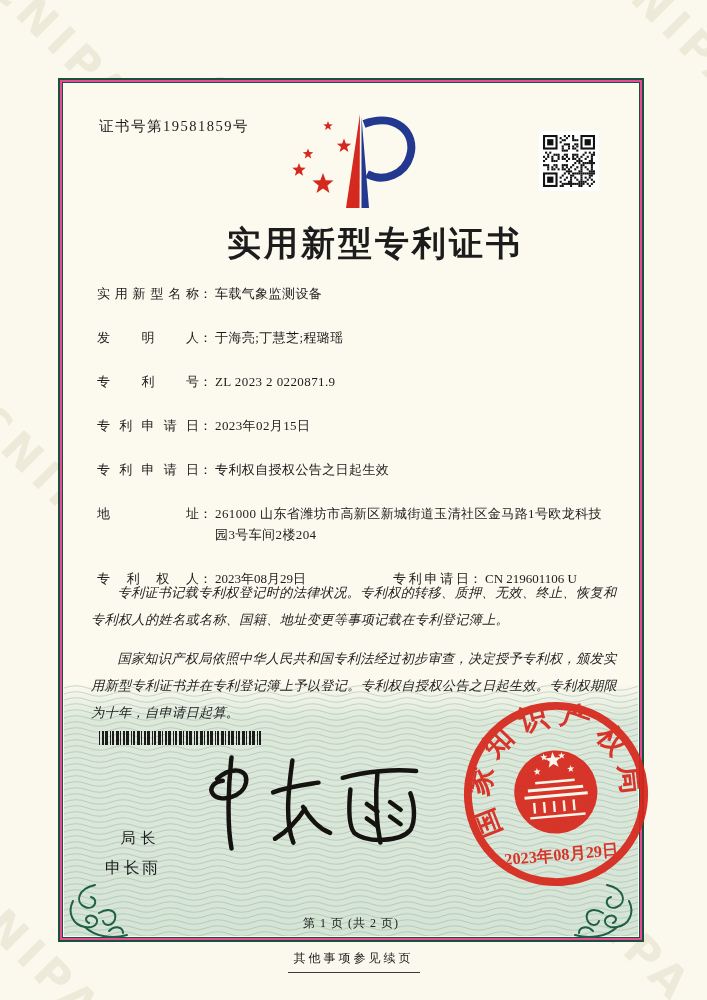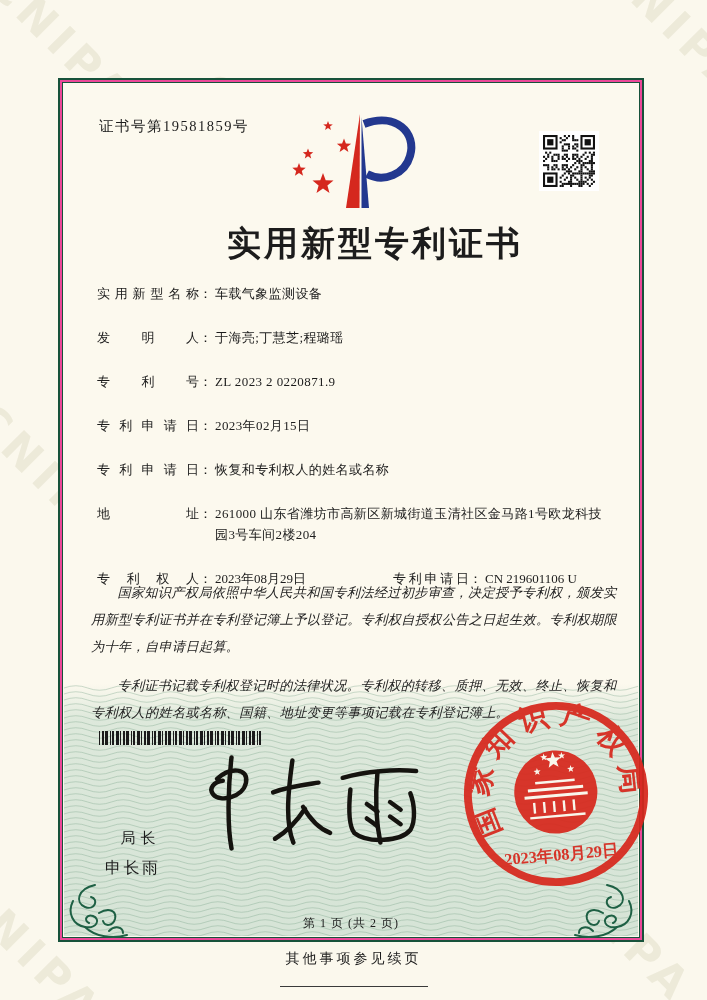--- a/index.html
+++ b/index.html
@@ -46,21 +46,21 @@
   #officer{left:42px;top:740px;font-size:15px;line-height:30px;text-align:right;}
   #officer .officer-title{letter-spacing:5px;}
   #officer .officer-name{letter-spacing:2.5px;font-size:16px;}
   #signature{left:125px;top:668px;width:232px;height:102px;}
   #seal{left:394px;top:612px;width:198px;height:198px;transform:rotate(-5deg);opacity:0.93;}
   #page-indicator{left:0;top:832px;width:100%;text-align:center;font-size:12px;letter-spacing:1px;}
   .ornament{width:64px;height:60px;}
   #orn-left{left:2px;top:800px;}
   #orn-right{right:2px;top:800px;transform:scaleX(-1);}
   #foot-note{position:absolute;left:50%;top:950px;transform:translateX(-50%);
-     font-size:14px;letter-spacing:3px;border-bottom:1px solid #3a3a3a;padding:0 6px 18px 6px;}
+     font-size:12px;letter-spacing:3px;border-bottom:1px solid #3a3a3a;padding:0 6px 5px 6px;}
   svg{display:block;}
 </style>
 </head>
 <body>
 
 <div id="page">
 
   <div class="wm" style="left:-30px;top:15px">CNIPA</div>
   <div class="wm" style="left:180px;top:120px">CNIPA</div>
   <div class="wm" style="left:585px;top:0px">CNIPA</div>
@@ -345,36 +345,36 @@
       <div class="frow">
         <span class="flabel">发明人</span><span class="fsep">：</span><span class="fvalue">于海亮;丁慧芝;程璐瑶</span>
       </div>
       <div class="frow">
         <span class="flabel">专利号</span><span class="fsep">：</span><span class="fvalue">ZL 2023 2 0220871.9</span>
       </div>
       <div class="frow">
         <span class="flabel">专利申请日</span><span class="fsep">：</span><span class="fvalue">2023年02月15日</span>
       </div>
       <div class="frow">
-        <span class="flabel">专利申请日</span><span class="fsep">：</span><span class="fvalue">恢复和专利权人的姓名或名称</span>
+        <span class="flabel">专利申请日</span><span class="fsep">：</span><span class="fvalue">专利权自授权公告之日起生效</span>
       </div>
       <div class="frow">
         <span class="flabel">地址</span><span class="fsep">：</span><span class="fvalue">261000 山东省潍坊市高新区新城街道玉清社区金马路1号欧龙科技园3号车间2楼204</span>
       </div>
       <div class="frow">
         <span class="flabel">专利权人</span><span class="fsep">：</span><span>2023年08月29日</span>
         <span class="fgroup2">
           <span class="flabel">专利申请日</span><span class="fsep">：</span><span>CN 219601106 U</span>
         </span>
       </div>
     </div>
 
     <div id="paras" class="abs">
+      <p>专利证书记载专利权登记时的法律状况。专利权的转移、质押、无效、终止、恢复和专利权人的姓名或名称、国籍、地址变更等事项记载在专利登记簿上。</p>
       <p>国家知识产权局依照中华人民共和国专利法经过初步审查，决定授予专利权，颁发实用新型专利证书并在专利登记簿上予以登记。专利权自授权公告之日起生效。专利权期限为十年，自申请日起算。</p>
-      <p>专利证书记载专利权登记时的法律状况。专利权的转移、质押、无效、终止、恢复和专利权人的姓名或名称、国籍、地址变更等事项记载在专利登记簿上。</p>
     </div>
 
     <svg id="barcode" class="abs" viewBox="0 0 166 14" preserveAspectRatio="none">
           <rect x="0" y="0" width="1" height="14" fill="#1b1b1b"></rect>
           <rect x="3" y="0" width="2" height="14" fill="#1b1b1b"></rect>
           <rect x="6" y="0" width="3" height="14" fill="#1b1b1b"></rect>
           <rect x="11" y="0" width="1" height="14" fill="#1b1b1b"></rect>
           <rect x="13" y="0" width="2" height="14" fill="#1b1b1b"></rect>
           <rect x="17" y="0" width="3" height="14" fill="#1b1b1b"></rect>
           <rect x="21" y="0" width="1" height="14" fill="#1b1b1b"></rect>

